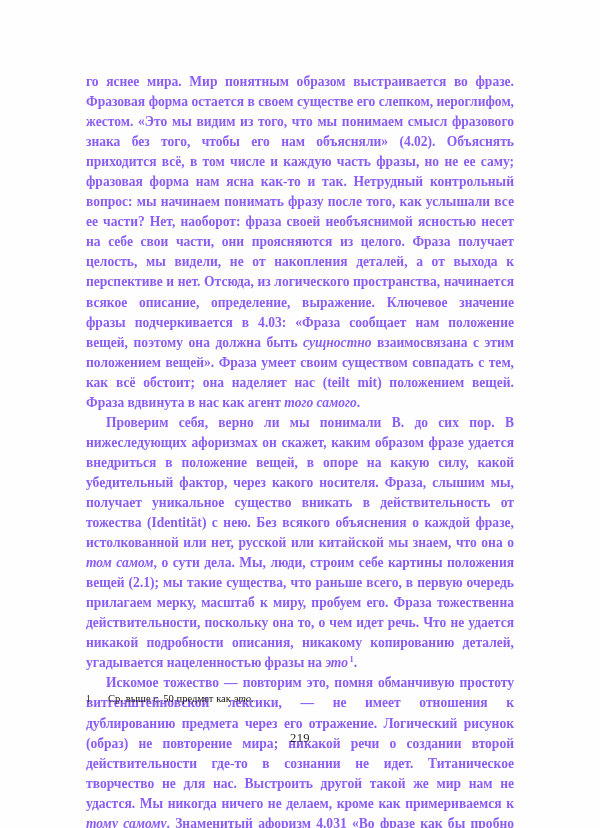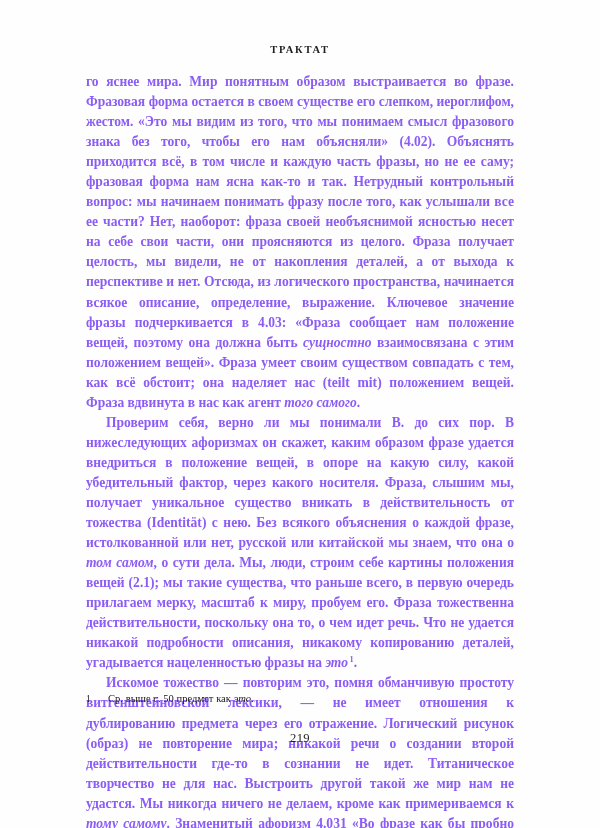--- a/index.html
+++ b/index.html
@@ -106,21 +106,20 @@
     font-size: 12.6px;
     color: #1d1d1d;
     letter-spacing: 0.3px;
   }
 </style>
 </head>
 <body>
 
 <div class="page">
 
-  <div class="running-head">ТРАКТАТ</div>
 
   <div class="text-column">
     <p class="para first"><span>го яснее мира. Мир понятным образом выстраивается во фразе. Фразовая форма остается в своем существе его слепком, иероглифом, жестом. «Это мы видим из того, что мы понимаем смысл фразового знака без того, чтобы его нам объясняли» (4.02). Объяснять приходится всё, в том числе и каждую часть фразы, но не ее саму; фразовая форма нам ясна как-то и так. Нетрудный контрольный вопрос: мы начинаем понимать фразу после того, как услышали все ее части? Нет, наоборот: фраза своей необъяснимой ясностью несет на себе свои части, они проясняются из целого. Фраза получает целость, мы видели, не от накопления деталей, а от выхода к перспективе и нет. Отсюда, из логического пространства, начинается всякое описание, определение, выражение. Ключевое значение фразы подчеркивается в 4.03: «Фраза сообщает нам положение вещей, поэтому она должна быть </span><em class="it">сущностно</em><span> взаимосвязана с этим положением вещей». Фраза умеет своим существом совпадать с тем, как всё обстоит; она наделяет нас (teilt mit) положением вещей. Фраза вдвинута в нас как агент </span><em class="it">того самого</em><span>.</span></p>
     <p class="para"><span>Проверим себя, верно ли мы понимали В. до сих пор. В нижеследующих афоризмах он скажет, каким образом фразе удается внедриться в положение вещей, в опоре на какую силу, какой убедительный фактор, через какого носителя. Фраза, слышим мы, получает уникальное существо вникать в действительность от тожества (Identität) с нею. Без всякого объяснения о каждой фразе, истолкованной или нет, русской или китайской мы знаем, что она о </span><em class="it">том самом</em><span>, о сути дела. Мы, люди, строим себе картины положения вещей (2.1); мы такие существа, что раньше всего, в первую очередь прилагаем мерку, масштаб к миру, пробуем его. Фраза тожественна действительности, поскольку она то, о чем идет речь. Что не удается никакой подробности описания, никакому копированию деталей, угадывается нацеленностью фразы на </span><em class="it">это</em><sup class="fn-ref">1</sup><span>.</span></p>
     <p class="para"><span>Искомое тожество — повторим это, помня обманчивую простоту витгенштейновской лексики, — не имеет отношения к дублированию предмета через его отражение. Логический рисунок (образ) не повторение мира; никакой речи о создании второй действительности где-то в сознании не идет. Титаническое творчество не для нас. Выстроить другой такой же мир нам не удастся. Мы никогда ничего не делаем, кроме как примериваемся к </span><em class="it">тому самому</em><span>. Знаменитый афоризм 4.031 «Во фразе как бы пробно складывается положение вещей» имеет подтекстом (в</span></p>
   </div>
 
   <div class="footnote-area">
     <p class="footnote">
       <span class="fn-num">1</span>

